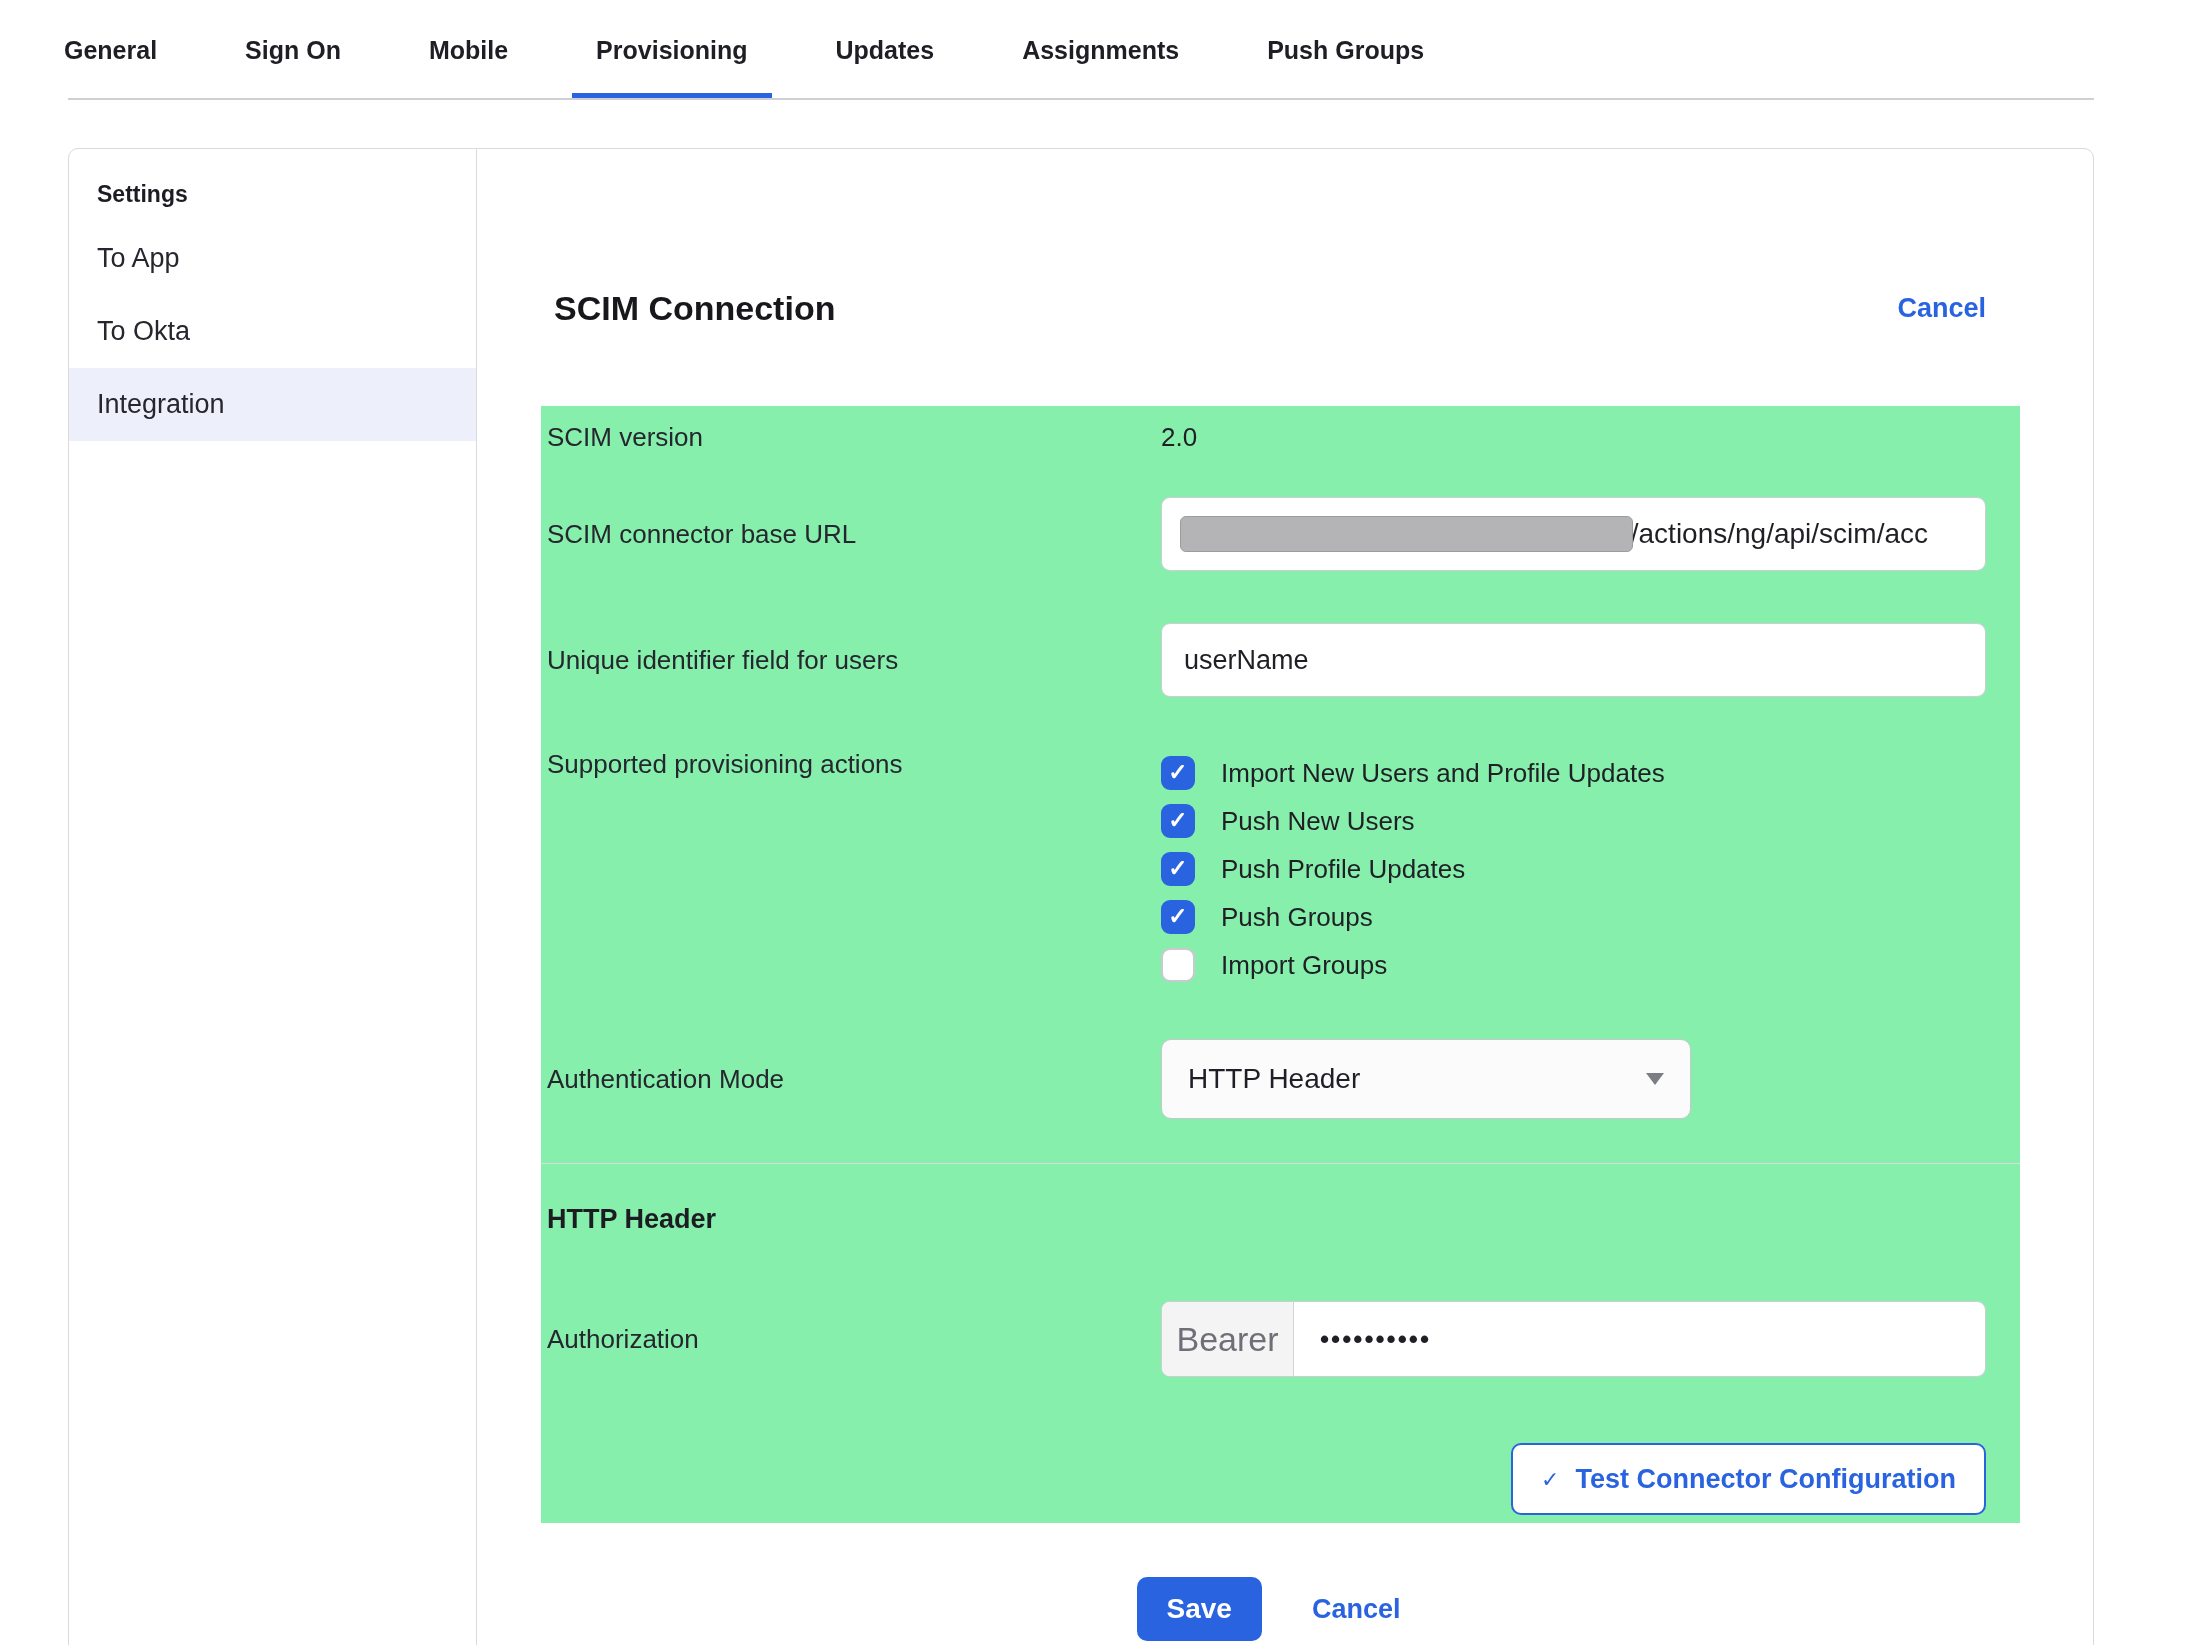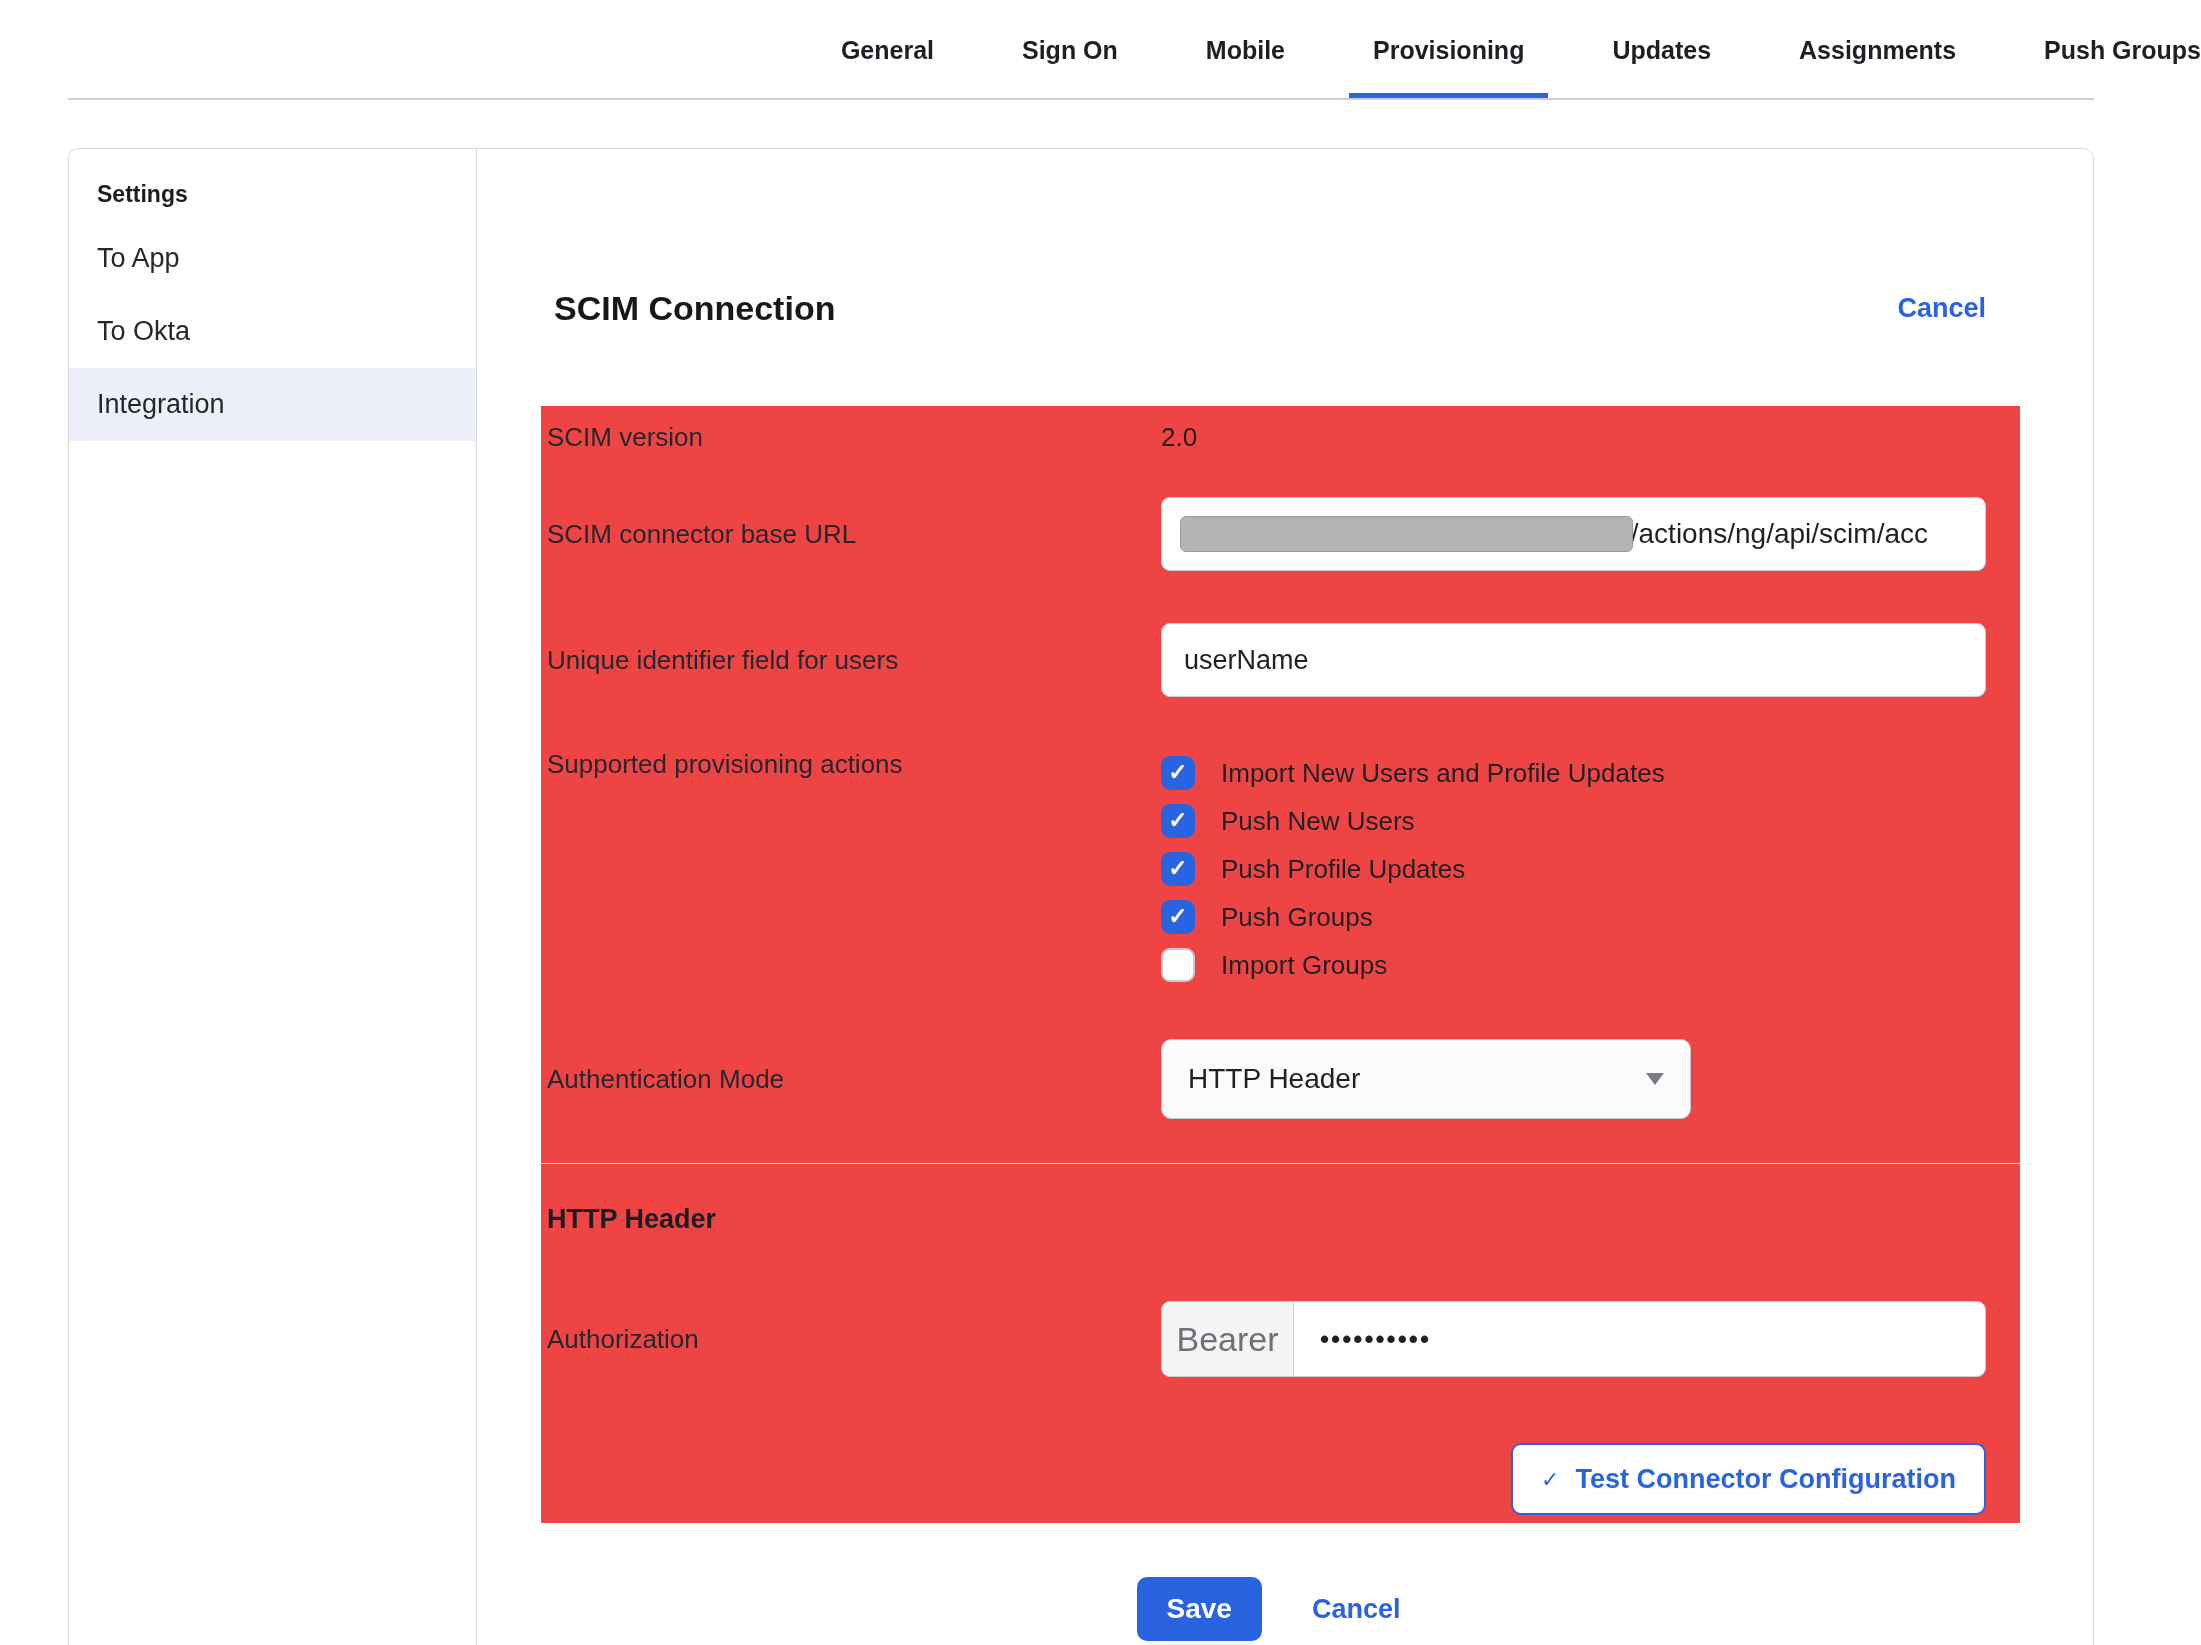--- a/index.html
+++ b/index.html
@@ -2,21 +2,21 @@
 <html style="--accent: #2a63e0;"><head>
 <meta charset="utf-8">
 <style>
   * { margin:0; padding:0; box-sizing:border-box; }
   html,body { background:#ffffff; }
   body { font-family:"Liberation Sans", sans-serif; color:#1f1f25; }
   .page { position:relative; width:2201px; height:1645px; background:#fff; overflow:hidden; }
 
   
   .tabs { position:absolute; left:0; top:0; width:100%; height:100px;
-          display:flex; align-items:center; gap:88px; padding-left:111px;justify-content:flex-end; }
+          display:flex; align-items:center; gap:88px; padding-left:64px; }
   .tabs-divider { position:absolute; left:68px; width:2026px; top:98px; height:2px; background:#cfcfd4; }
   .tab { position:relative; font-size:25px; font-weight:700; color:#1e1e24; height:100px;
          display:flex; align-items:center; cursor:pointer; white-space:nowrap; }
   .tab.active::after { content:""; position:absolute; left:-24px; right:-24px; bottom:0; height:7px;
          background:var(--accent); }
 
   
   .card { position:absolute; left:68px; top:148px; width:2026px; height:1520px;
           border:1px solid #d9d9de; border-radius:10px 10px 0 0; background:#fff;
           display:flex; overflow:hidden; }
@@ -29,21 +29,21 @@
   .sb-item.selected { background:#edf0fa; }
 
   
   .main { flex:1; padding:0 73px 0 64px; }
   .main-header { display:flex; justify-content:space-between; align-items:center;
                  margin-top:140px; margin-bottom:78px; padding:0 34px 0 13px; }
   .page-title { font-size:34px; font-weight:700; color:#17171c; }
   .link { color:var(--accent); font-size:27px; font-weight:700; text-decoration:none; cursor:pointer; }
 
   
-  .panel { background:#ef4444; padding:0 34px 8px 6px; }
+  .panel { background:#86efac; padding:0 34px 8px 6px; }
   .row { display:grid; grid-template-columns:614px 1fr; align-items:center; }
   .row .label { font-size:26px; color:#26262e; }
   .row-version { padding-top:16px; }
   .value-text { font-size:26px; color:#1f1f25; }
   .row-url { margin-top:44px; }
   .row-username { margin-top:52px; }
   .row-actions { margin-top:52px; align-items:start; }
   .row-actions .label { margin-top:0; }
   .row-auth-mode { margin-top:50px; }
   .row-authorization { margin-top:66px; }

